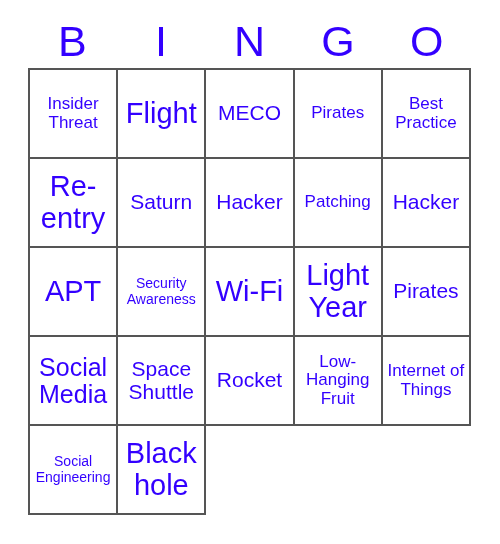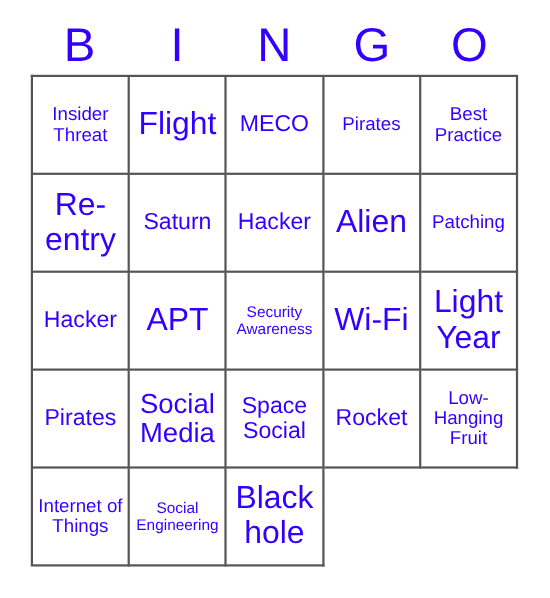--- a/index.html
+++ b/index.html
@@ -108,23 +108,20 @@
 
     <div class="cell fs-xl">
         <span>Re-entry</span>
       </div>
     <div class="cell fs-md">
         <span>Saturn</span>
       </div>
     <div class="cell fs-md">
         <span>Hacker</span>
       </div>
-    <div class="cell fs-xl">
-        <span>Alien</span>
-      </div>
 
     <div class="cell fs-sm">
         <span>Patching</span>
       </div>
     <div class="cell fs-md">
         <span>Hacker</span>
       </div>
     <div class="cell fs-xl">
         <span>APT</span>
       </div>
@@ -138,21 +135,21 @@
     <div class="cell fs-xl">
         <span>Light Year</span>
       </div>
     <div class="cell fs-md">
         <span>Pirates</span>
       </div>
     <div class="cell fs-lg">
         <span>Social Media</span>
       </div>
     <div class="cell fs-md">
-        <span>Space Social</span>
+        <span>Space Shuttle</span>
       </div>
 
     <div class="cell fs-md">
         <span>Rocket</span>
       </div>
     <div class="cell fs-sm">
         <span>Low-Hanging Fruit</span>
       </div>
     <div class="cell fs-sm">
         <span>Internet of Things</span>

